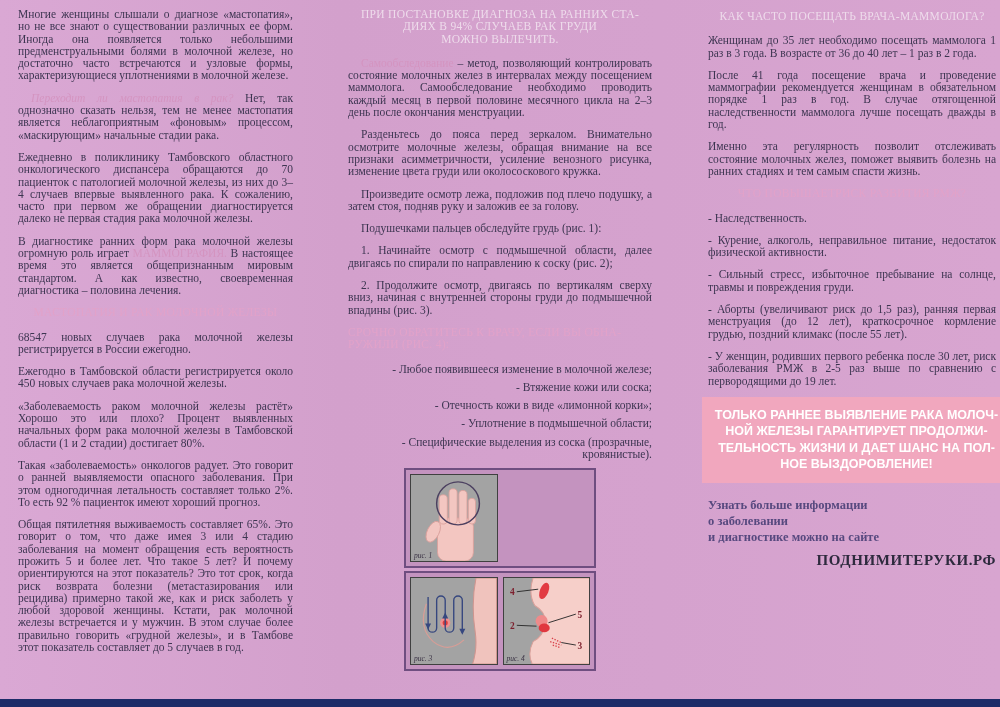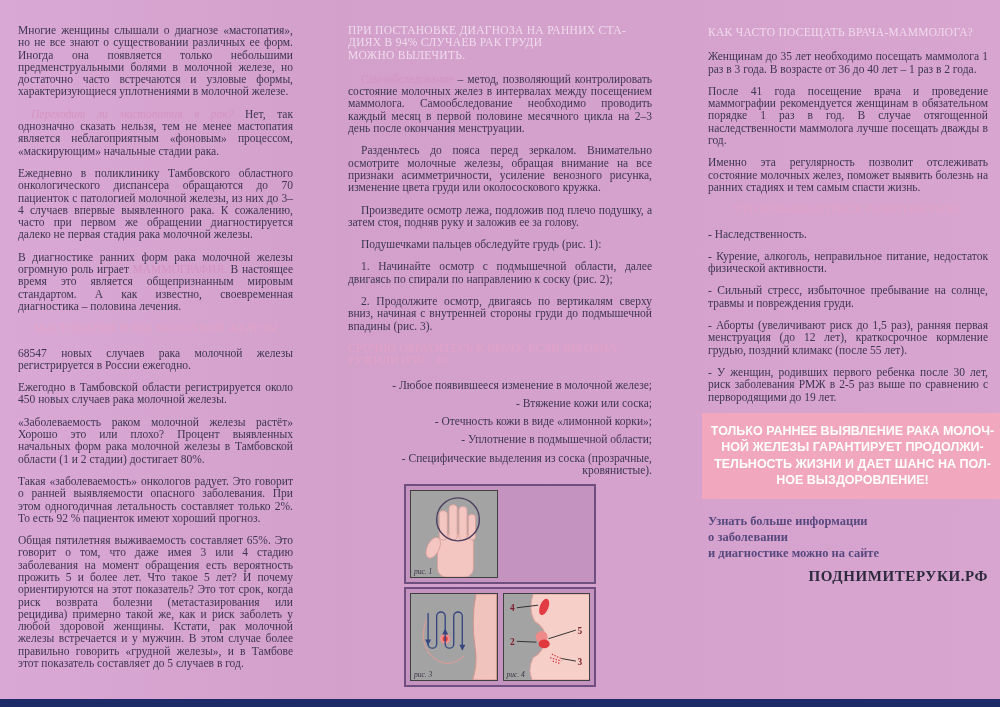--- a/index.html
+++ b/index.html
@@ -2,31 +2,31 @@
 <html><head>
 <meta charset="utf-8">
 <style>
   html,body { margin:0; padding:0; }
   .page {
     position:relative; width:1000px; height:707px; overflow:hidden;
     background:linear-gradient(90deg,#daa8d4 0%,#d3a0cc 34%,#d5a2ce 66%,#d8a5d0 100%);
     font-family:"Liberation Serif", serif; color:#3d3551;
   }
   .cols { display:flex; height:699px; }
-  .col { box-sizing:border-box; overflow:hidden;margin-top:16px; }
+  .col { box-sizing:border-box; overflow:hidden; }
   .col-left  { width:333px; padding:8px 40px 0 18px; }
   .col-mid   { width:333px; padding:6px 14px 0 15px; }
-  .col-right { width:334px; padding:8px 12px 0 42px; }
+  .col-right { width:334px; padding:8px 4px 0 42px; }
   p { margin:0 0 10px; font-size:11.5px; line-height:12.3px; text-align:justify; }
   .indent { text-indent:13px; }
   .no-just { text-align:right; }
   .pre { white-space:pre-line; }
   .heading-rose { color:#e2a2c9; text-align:center; letter-spacing:.3px; margin:4px 0 12px; }
   .heading-rose-left { color:#e2a2c9; text-align:left; letter-spacing:.3px; margin:4px 0 12px; }
-  .heading-pale { color:#eedbeb; letter-spacing:.3px; margin:2px 0 12px; }
+  .heading-pale { color:#eedbeb; text-align:center; letter-spacing:.3px; margin:2px 0 12px; }
   .lead-pink { color:#d494c0; }
   .italic { font-style:italic; }
   .tight li, .list-p { margin-bottom:6px; }
   .callout {
     background:#f1a7be; color:#ffffff;
     font-family:"Liberation Sans", sans-serif; font-weight:bold;
     font-size:12.5px; line-height:1.32; text-align:center; white-space:pre-line;
     padding:10px 8px; margin:6px -15px 14px -6px;
   }
   .more-info { color:#57497f; font-weight:bold; text-align:left; white-space:pre-line;

